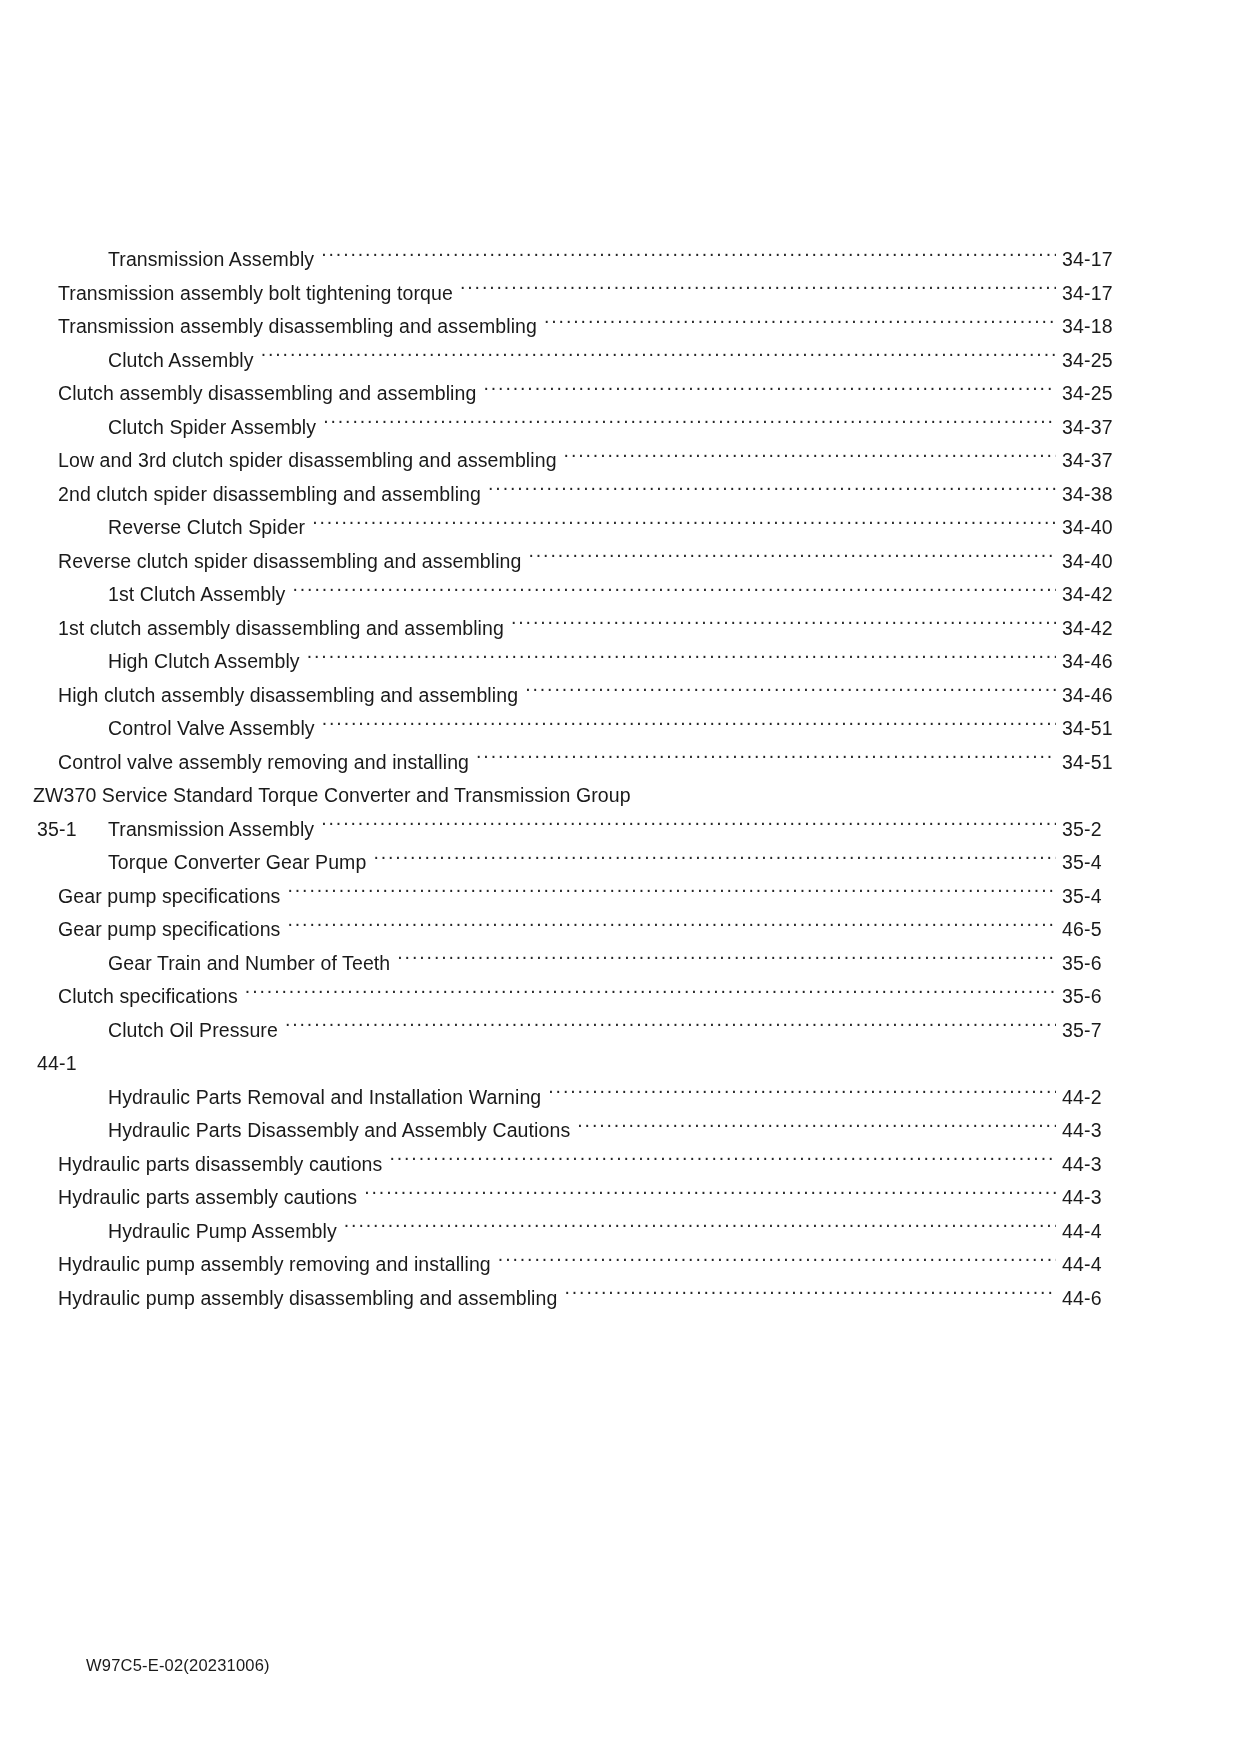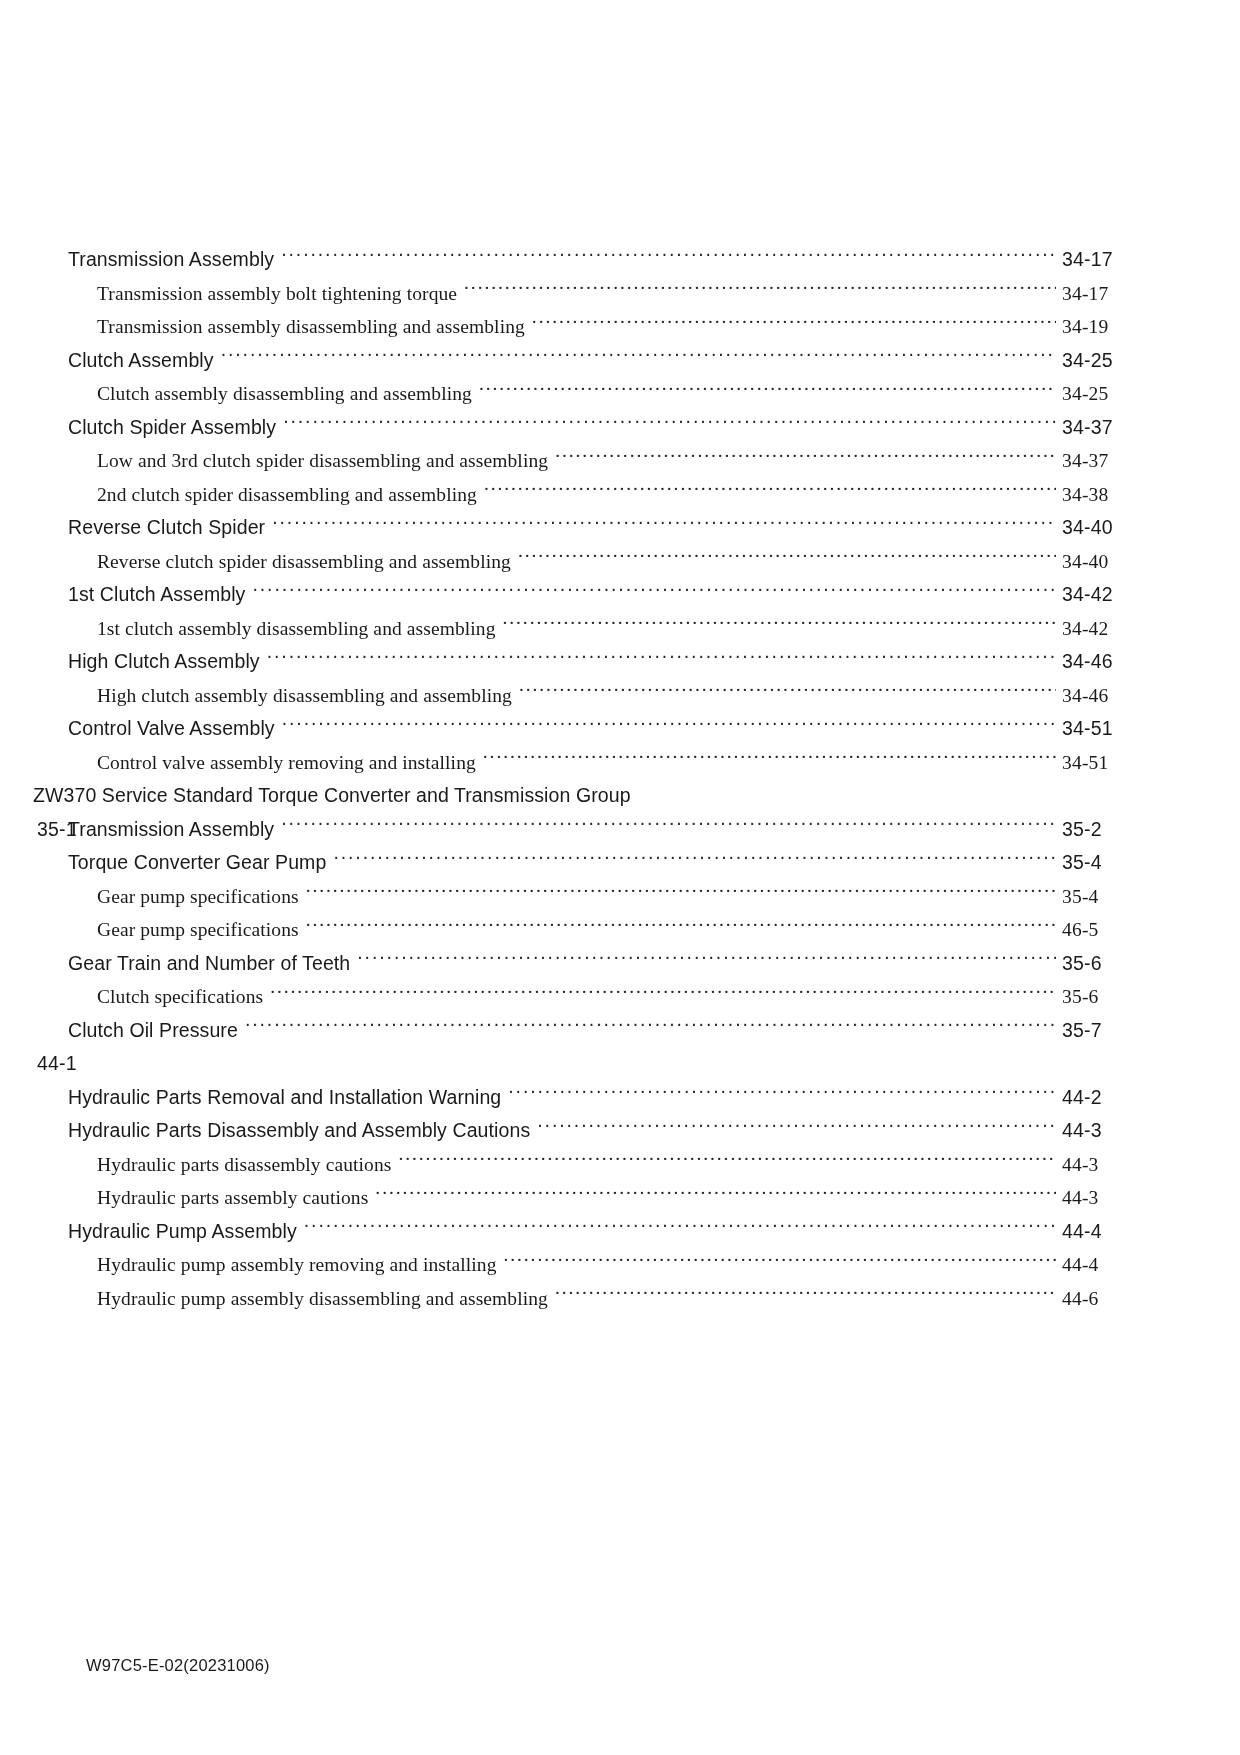--- a/index.html
+++ b/index.html
@@ -61,22 +61,22 @@
   }
   .toc-row .pageno {
     flex: 0 0 auto;
     text-align: left;
     min-width: 62px;
     padding-left: 4px;
     letter-spacing: 0.2px;
   }
   
   .lvl0 { padding-left: 26px; flex-direction: column; }
-  .lvl1 { padding-left: 68px; }
-  .lvl2 { padding-left: 97px; font-family: Liberation Serif, serif; }
+  .lvl1 { padding-left: 108px; }
+  .lvl2 { padding-left: 58px; }
 
   .footer {
     position: absolute;
     left: 86px;
     top: 1632px;
     font-size: 16.5px;
     line-height: 20px;
     color: #1a1a1a;
     letter-spacing: 0.2px;
     margin-top: 23px;
@@ -94,21 +94,21 @@
         <span class="pageno">34-17</span>
       </div>
       <div class="toc-row lvl2">
         <span class="label">Transmission assembly bolt tightening torque</span>
         <span class="leader"></span>
         <span class="pageno">34-17</span>
       </div>
       <div class="toc-row lvl2">
         <span class="label">Transmission assembly disassembling and assembling</span>
         <span class="leader"></span>
-        <span class="pageno">34-19</span>
+        <span class="pageno">34-18</span>
       </div>
       <div class="toc-row lvl1">
         <span class="label">Clutch Assembly</span>
         <span class="leader"></span>
         <span class="pageno">34-25</span>
       </div>
       <div class="toc-row lvl2">
         <span class="label">Clutch assembly disassembling and assembling</span>
         <span class="leader"></span>
         <span class="pageno">34-25</span>

